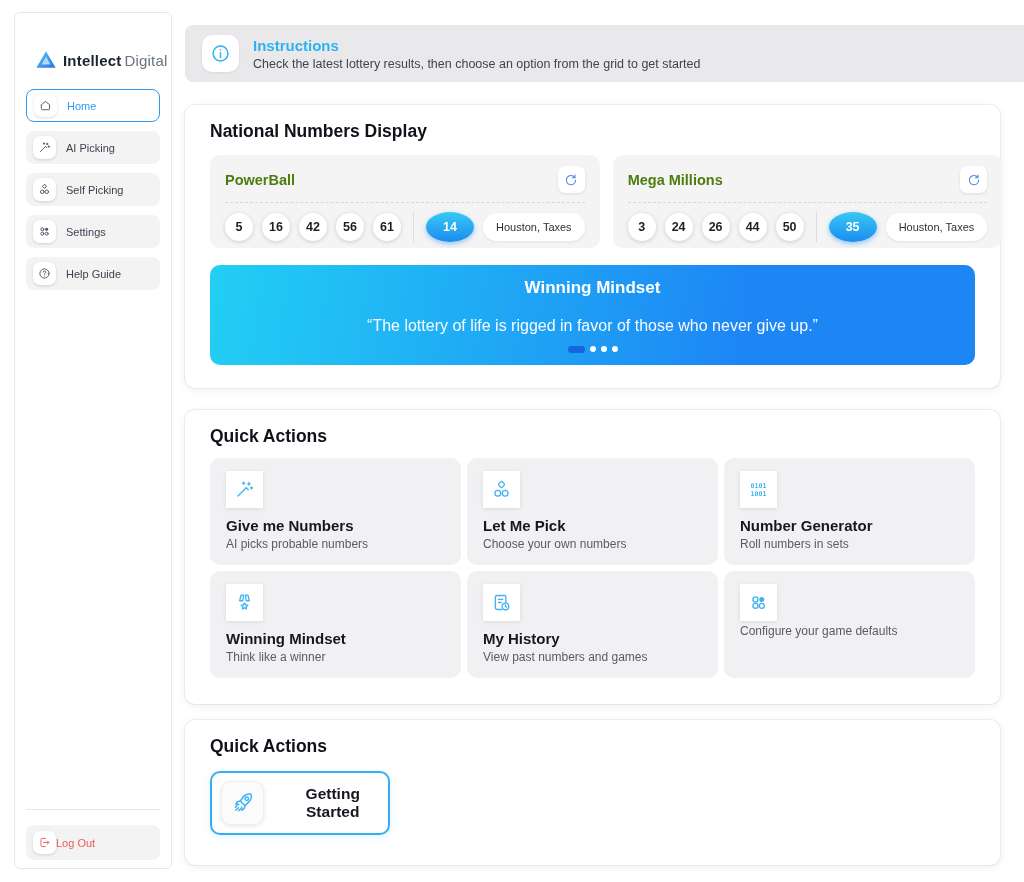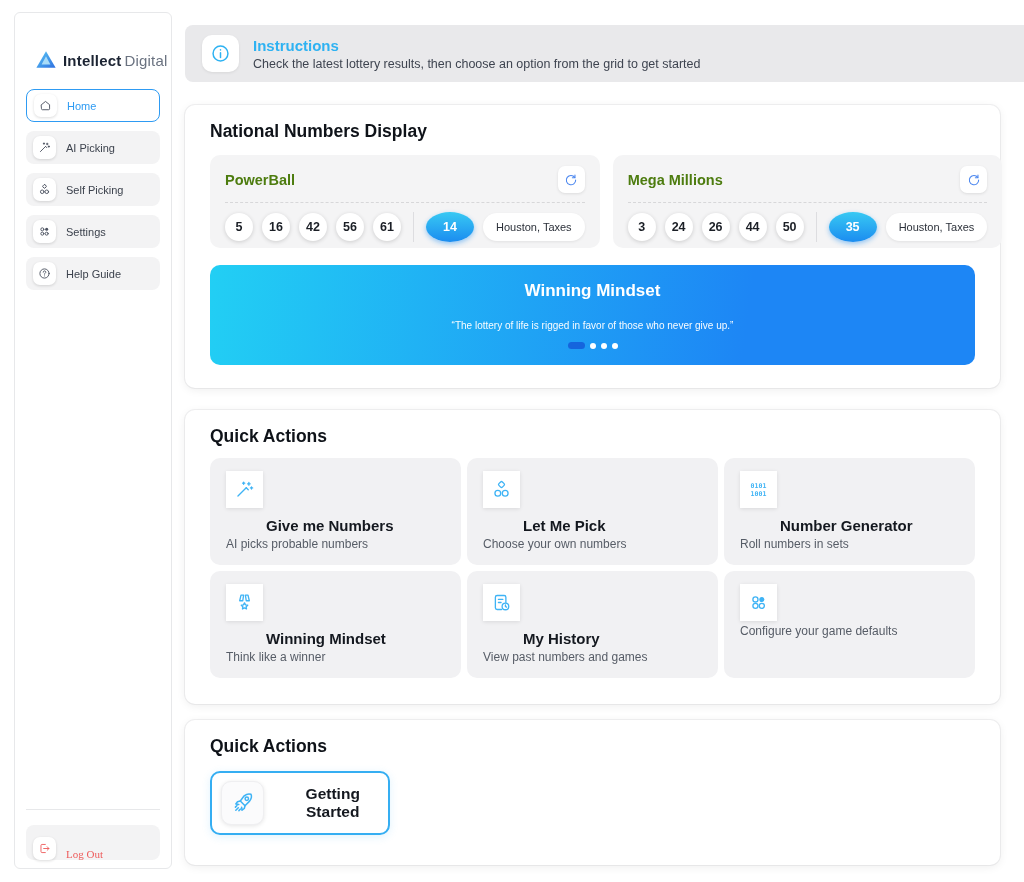--- a/index.html
+++ b/index.html
@@ -19,21 +19,21 @@
     display:flex; align-items:center; gap:10px; padding-left:7px; cursor:pointer; }
   .nav-item.active { background:#fff; border:1.5px solid #2e9bf3; }
   .nav-item.active .nav-label { color:#2e9bf3; }
   .icon-chip { width:23px; height:23px; background:#fff; border-radius:7px;
     box-shadow:0 1px 3px rgba(0,0,0,.14); display:flex; align-items:center; justify-content:center; flex:0 0 auto; }
   .icon-chip svg { width:13px; height:13px; stroke:#4b5260; fill:none;
     stroke-width:1.7; stroke-linecap:round; stroke-linejoin:round; }
   .nav-label { font-size:11px; color:#3c424d; }
   .sidebar-divider { position:absolute; left:11px; right:11px; top:796px; height:1px; background:#e7e8ea; }
   .logout { position:absolute; left:11px; right:11px; top:812px; height:35px; border-radius:8px;
-    background:#f3f3f4; display:flex; align-items:flex-end; gap:10px; padding-left:7px; cursor:pointer;font-family:Liberation Serif, serif; }
+    background:#f3f3f4; display:flex; align-items:center; gap:0; padding-left:7px; cursor:pointer; }
   .logout .icon-chip svg { stroke:#ee5a5a; }
   .logout-label { font-size:11px; color:#ee5a5a; }
 
   
   .instructions { position:absolute; left:185px; top:25px; width:889px; height:57px;
     background:#e9e9eb; border-radius:8px; display:flex; align-items:center; gap:14px; padding-left:17px; }
   .info-chip { width:37px; height:37px; background:#fff; border-radius:10px;
     display:flex; align-items:center; justify-content:center; box-shadow:0 1px 3px rgba(0,0,0,.08); }
   .info-chip svg { width:21px; height:21px; stroke:#2eb2f2; fill:none; stroke-width:1.7; stroke-linecap:round; }
   .instr-title { font-size:15px; font-weight:bold; color:#2eb2f2; margin-bottom:3px; }
@@ -65,34 +65,34 @@
     background:linear-gradient(180deg,#38c9f3 0%,#1b8cf0 100%);
     box-shadow:0 2px 5px rgba(27,140,240,.45); }
   .location-pill { margin-left:auto; background:#fff; border-radius:15px; padding:8px 13px;
     font-size:11px; color:#2c313a; box-shadow:0 1px 3px rgba(0,0,0,.08); white-space:nowrap; }
 
   
   .mindset-banner { position:absolute; left:25px; right:25px; top:160px; height:100px; border-radius:10px;
     background:linear-gradient(98deg,#22cff4 0%,#1d86f5 70%);
     display:flex; flex-direction:column; align-items:center; justify-content:center; color:#fff; }
   .mindset-title { font-size:17px; font-weight:bold; }
-  .mindset-quote { font-size:10px; margin-top:19px; opacity:.97; }
+  .mindset-quote { font-size:16px; margin-top:19px; opacity:.97; }
   .dots-row { display:flex; align-items:center; gap:5px; margin-top:11px; }
   .dot { width:6px; height:6px; border-radius:50%; background:#fff; cursor:pointer; }
   .dot.active { width:17px; height:7px; border-radius:4px; background:#1565dd; }
 
   
   .qa-grid { position:absolute; left:25px; right:25px; top:48px;
     display:grid; grid-template-columns:1fr 1fr 1fr; gap:6px; }
   .qa-card { height:107px; background:#f1f1f3; border-radius:10px; padding:13px 16px; cursor:pointer; }
   .qa-icon-chip { width:37px; height:37px; background:#fff; border-radius:0;
     box-shadow:0 1px 4px rgba(0,0,0,.1); display:flex; align-items:center; justify-content:center; }
   .qa-icon-chip svg { width:21px; height:21px; stroke:#3eb3f5; fill:none;
     stroke-width:1.5; stroke-linecap:round; stroke-linejoin:round; }
-  .qa-title { font-size:15px; font-weight:bold; color:#14181f; margin-top:9px;margin-left:40px; }
+  .qa-title { font-size:15px; font-weight:bold; color:#14181f; margin-top:9px; }
   .qa-sub { font-size:12px; color:#565c66; margin-top:3px; }
 
   
   .start-btn { position:absolute; left:25px; top:51px; width:180px; height:64px;
     background:#fff; border:2px solid #35aef2; border-radius:10px; cursor:pointer;
     display:flex; align-items:center; gap:13px; padding-left:9px;
     box-shadow:0 2px 8px rgba(53,174,242,.15); }
   .start-icon-chip { width:44px; height:44px; background:#fbfbfc; border:1px solid #efeff1; border-radius:10px;
     box-shadow:0 1px 4px rgba(0,0,0,.1); display:flex; align-items:center; justify-content:center; }
   .start-icon-chip svg { width:24px; height:24px; stroke:#3eb3f5; fill:none;

